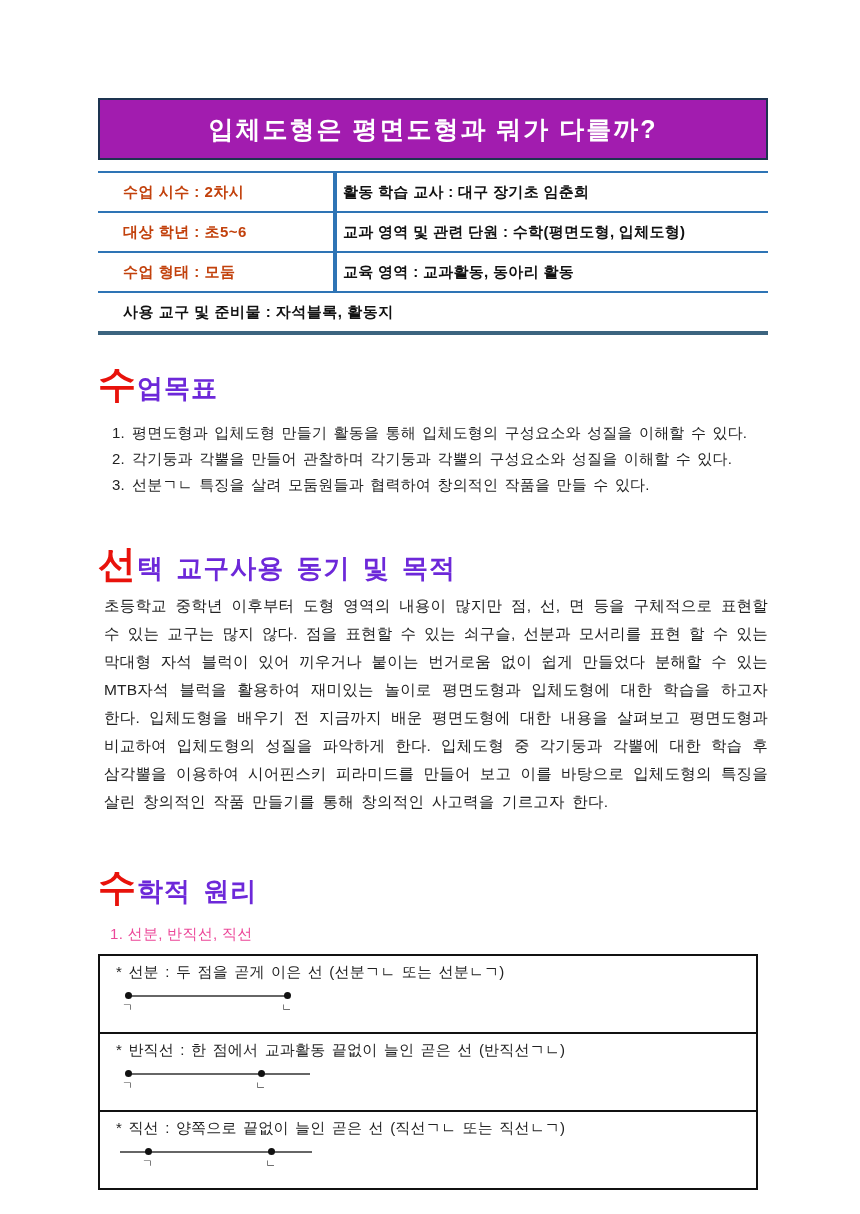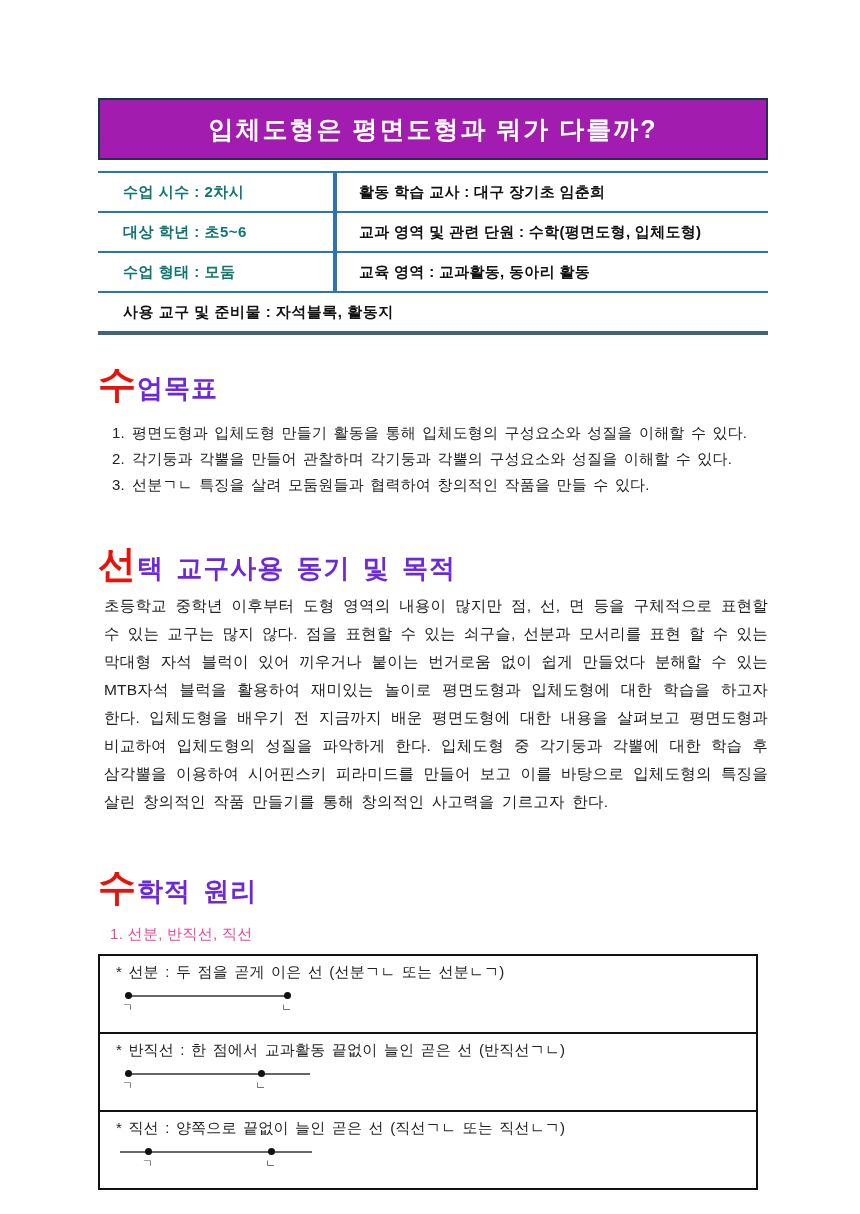--- a/index.html
+++ b/index.html
@@ -41,30 +41,29 @@
     display: flex;
     border-top: 2px solid #2e74b5;
     height: 40px;
     align-items: stretch;
   }
   .it-left {
     width: 239px;
     display: flex; align-items: center;
     padding-left: 25px;
     border-right: 4px solid #2e74b5;
-    font-size: 15px; font-weight: 700; color: #0f766e;
+    font-size: 15px; font-weight: 700; color: #c2410c;
     letter-spacing: 0.5px;
   }
   .it-right {
     flex: 1;
     display: flex; align-items: center;
-    padding-left: 14px;
+    padding-left: 6px;
     font-size: 15px; font-weight: 700; color: #111;
     letter-spacing: 0.3px;
-    margin-left: 8px;
   }
   .it-full {
     border-top: 2px solid #2e74b5;
     border-bottom: 4px solid #3c647f;
     height: 44px;
     display: flex; align-items: center;
     padding-left: 25px;
     font-size: 15px; font-weight: 700; color: #111;
     letter-spacing: 0.5px;
   }

